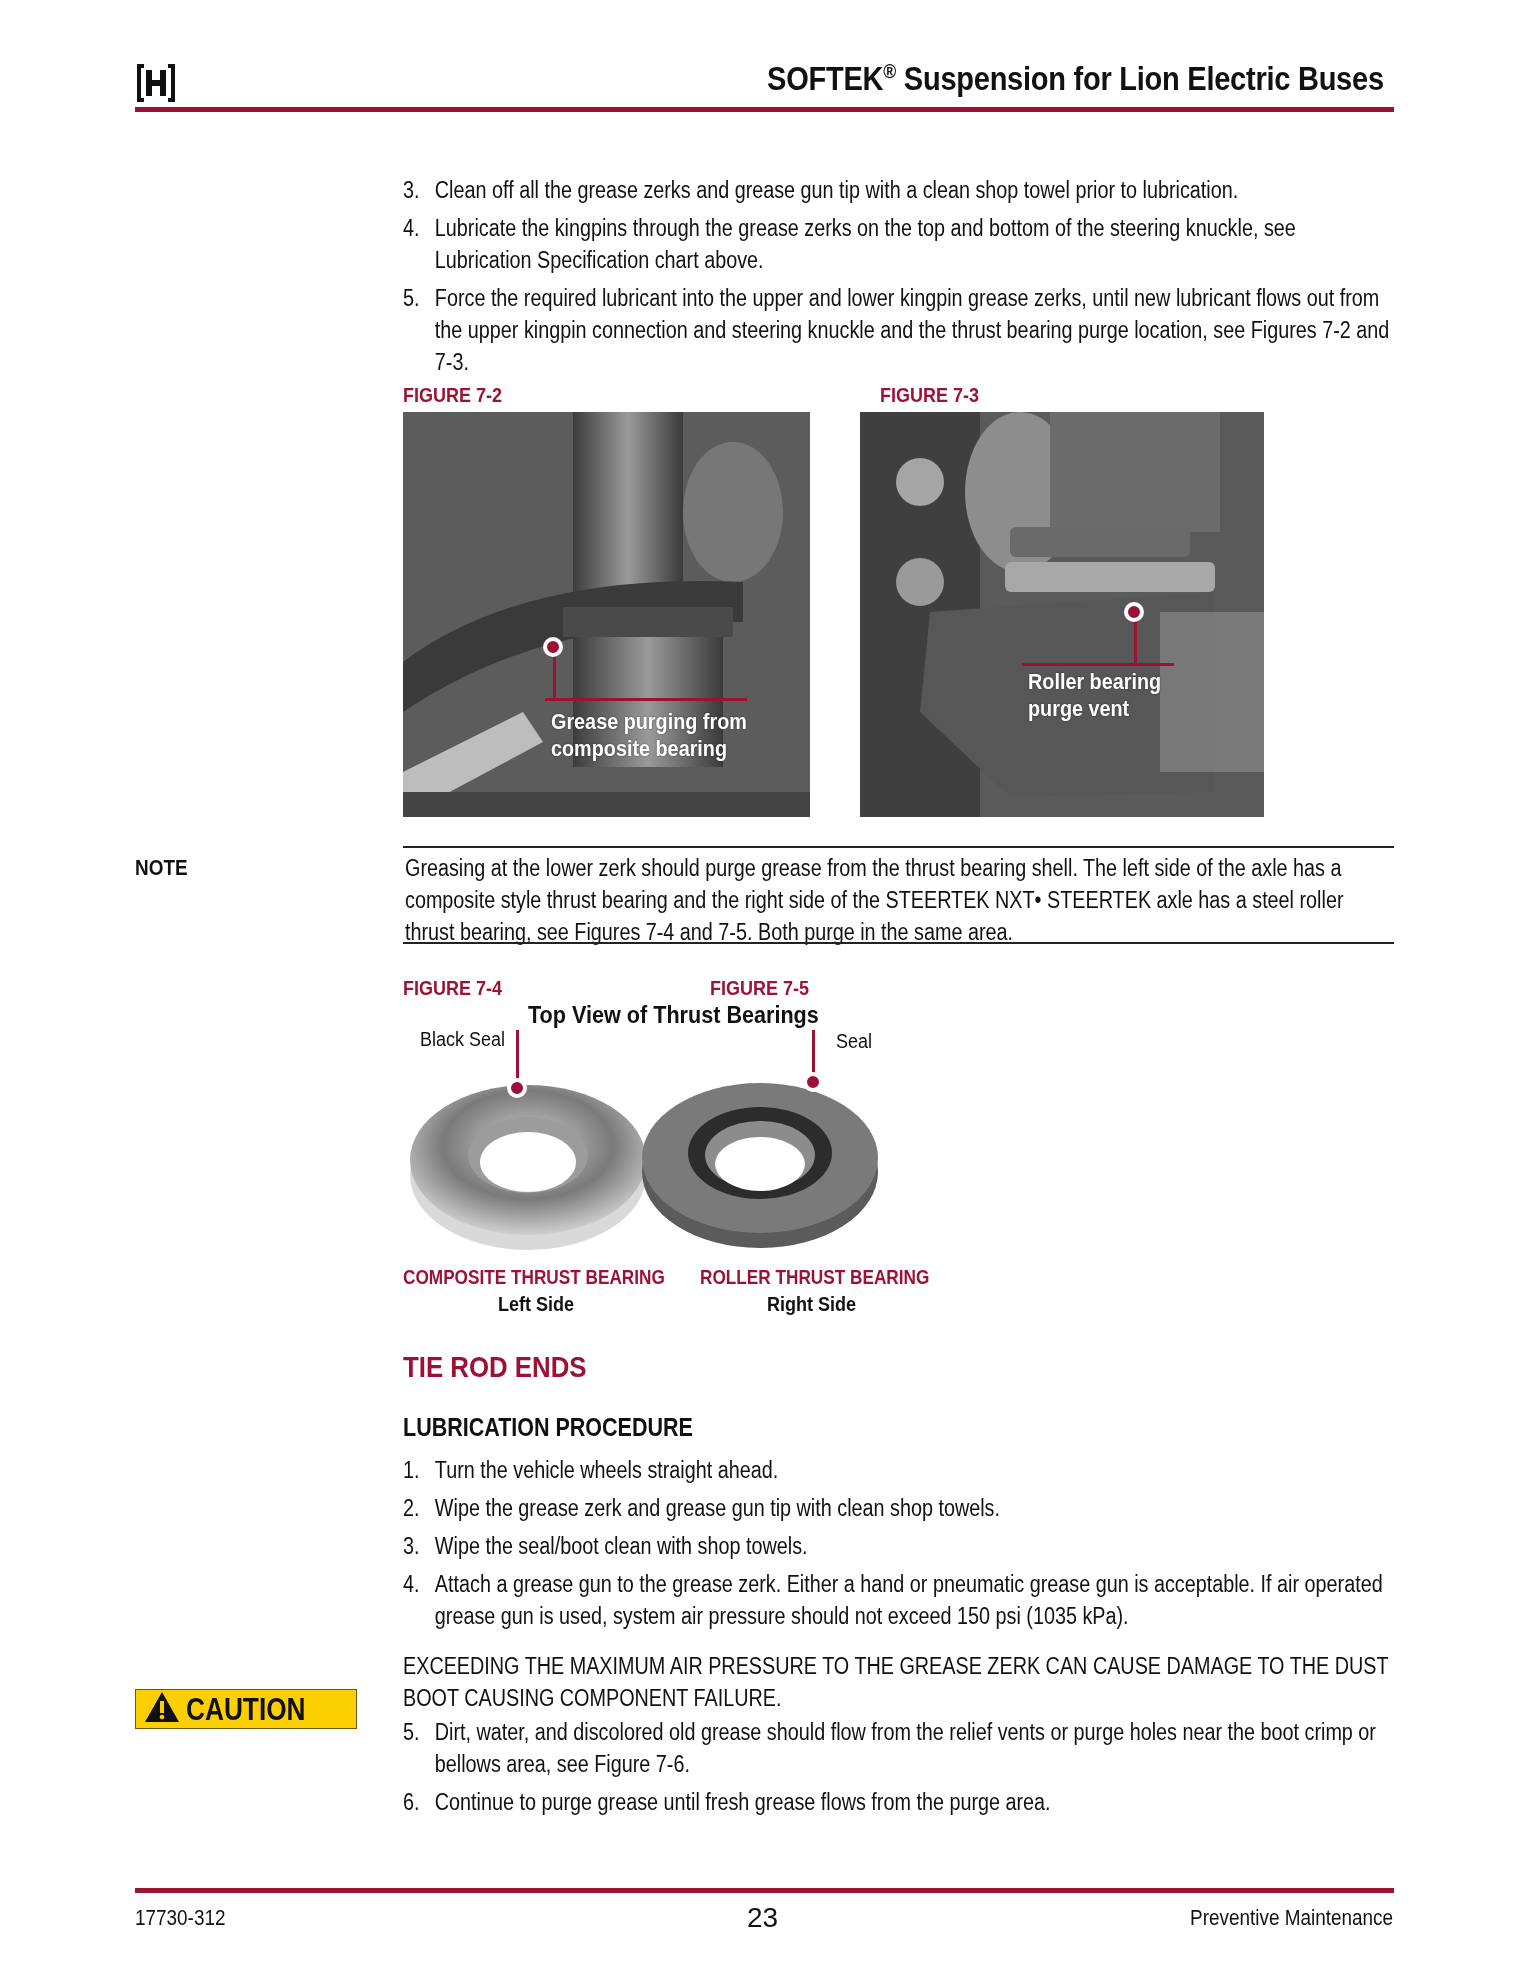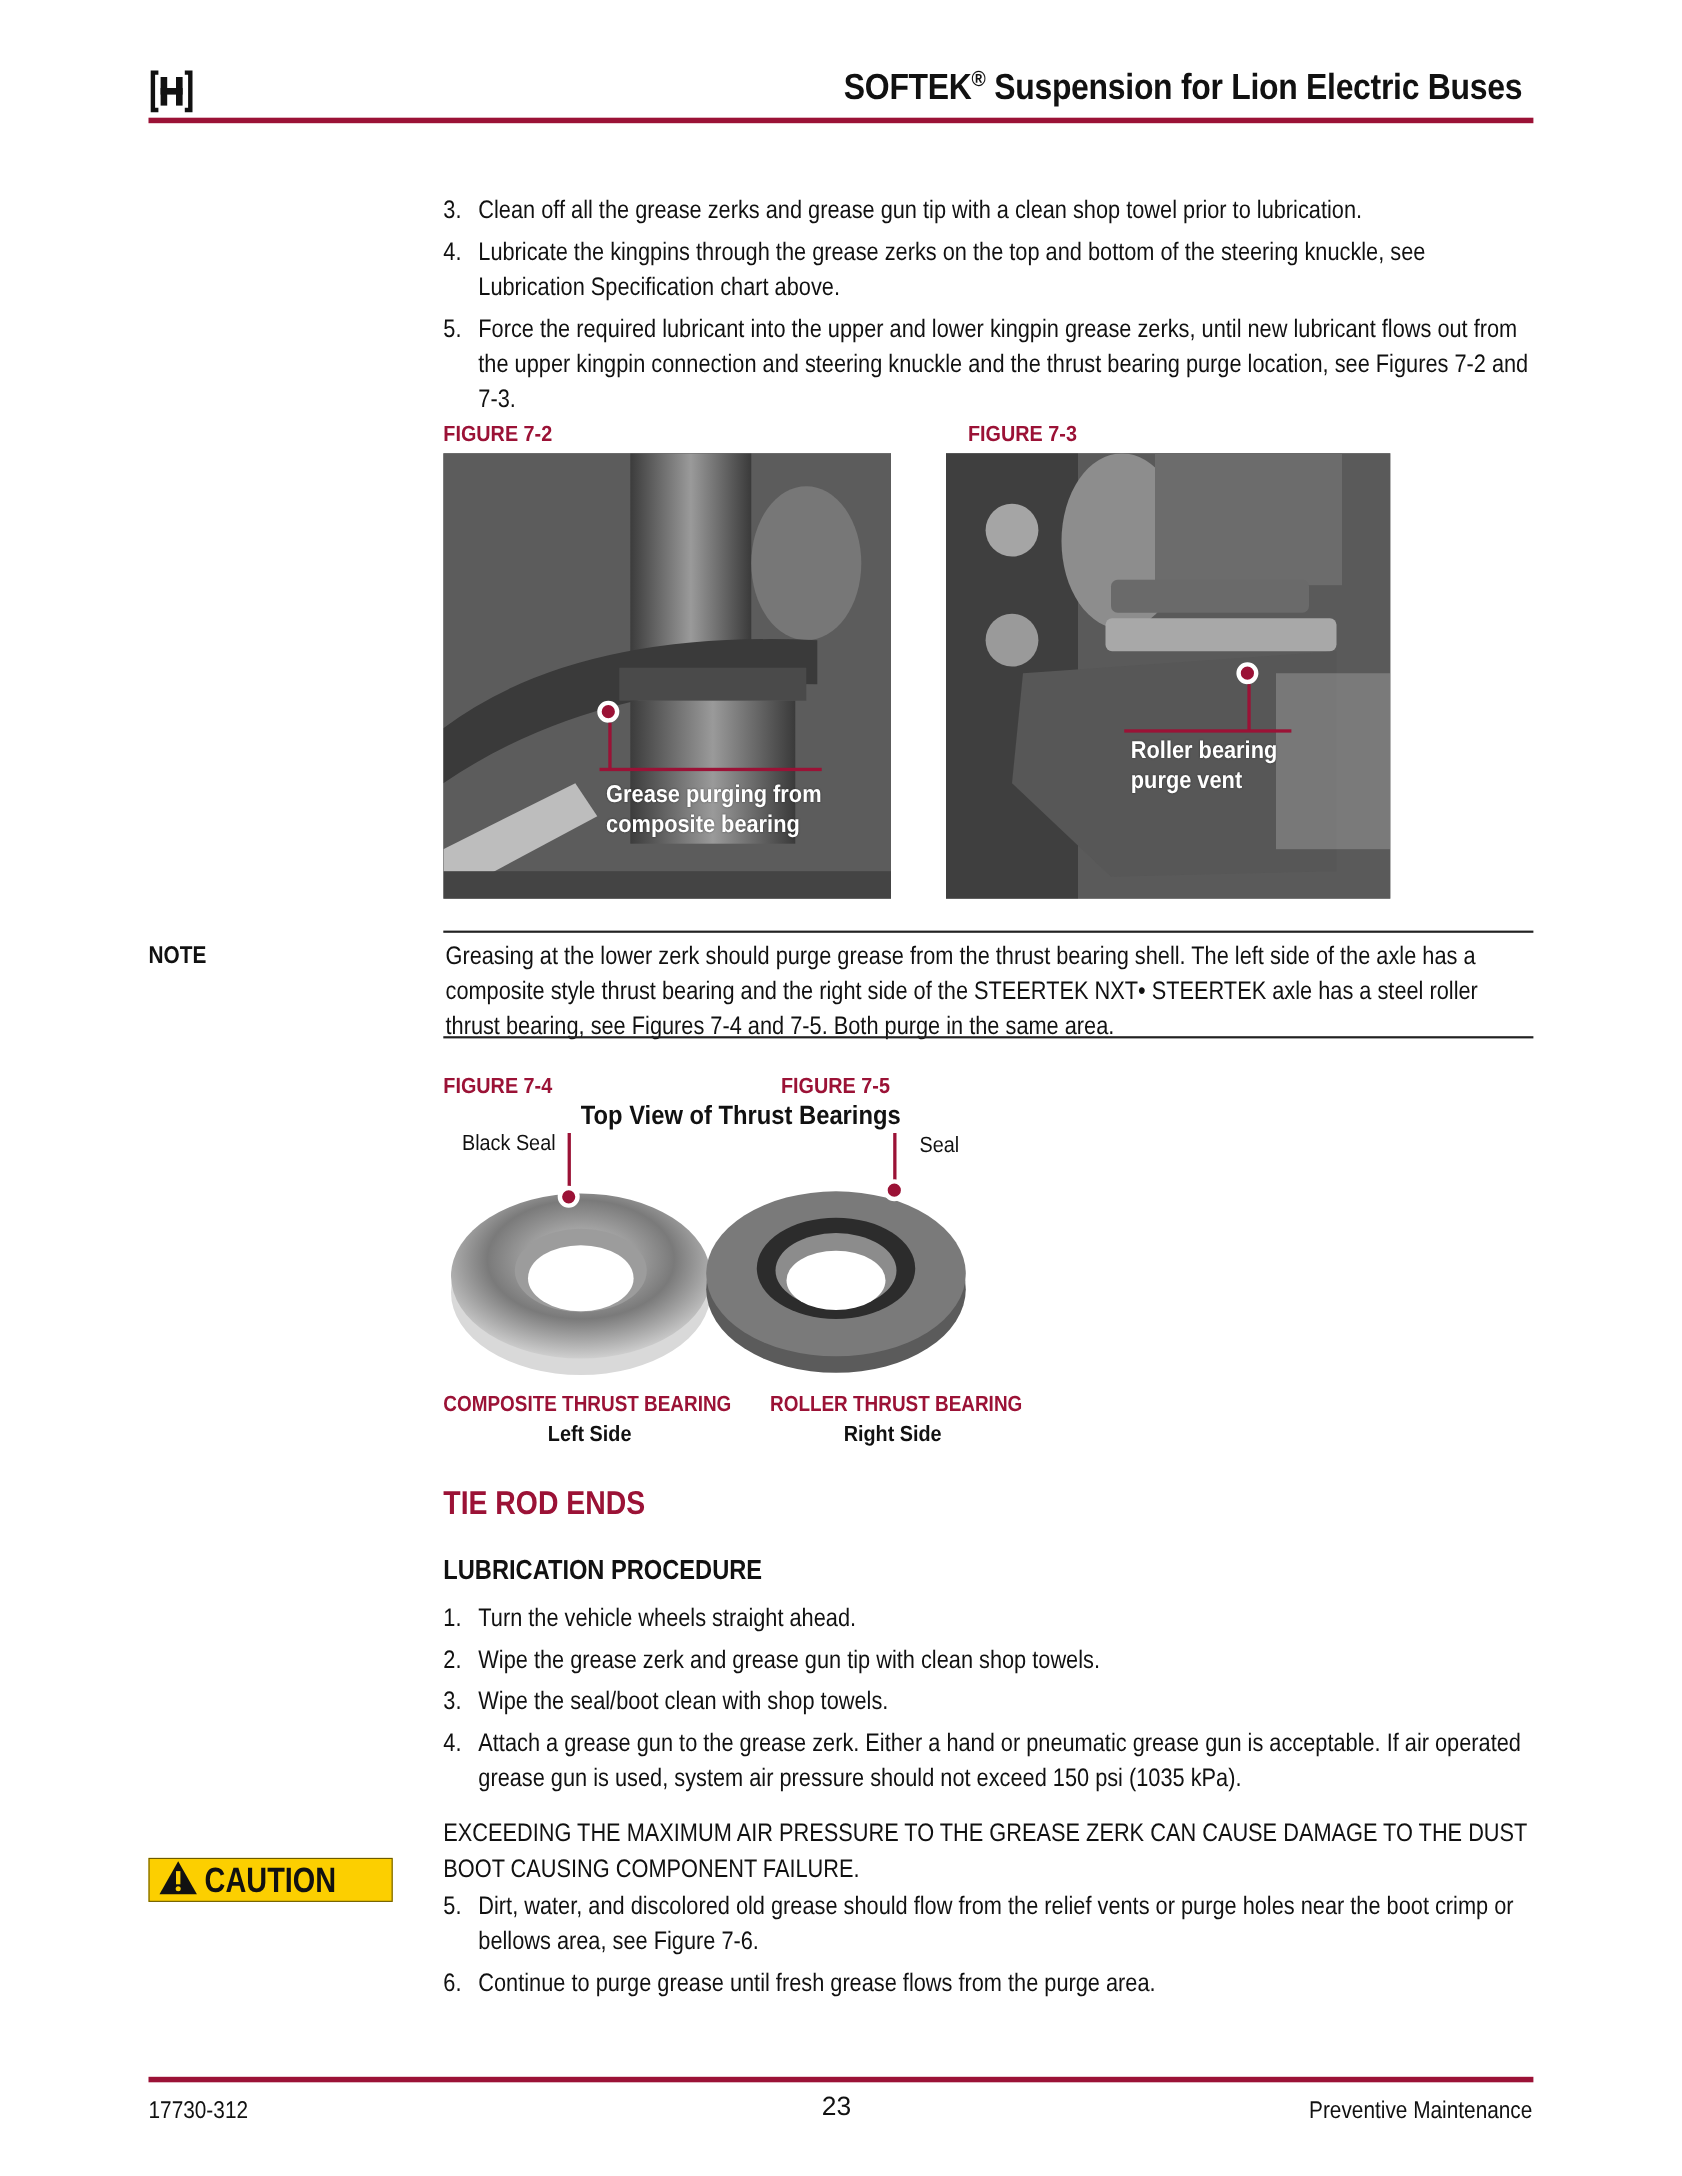--- a/index.html
+++ b/index.html
@@ -49,21 +49,21 @@
   .h3 { font-size: 25px; font-weight: bold; left: 403px; top: 1413px;
         transform: scaleX(0.86); transform-origin: left top; white-space: nowrap; }
 
   .caution-badge { left: 135px; top: 1653px; width: 222px; height: 40px; background: #fccf00;
                    border: 1px solid #6b5a00; box-sizing: border-box; display: flex; align-items: center; margin-top: 36px; }
   .caution-badge .word { font-weight: bold; font-size: 32px; color: #111; transform: scaleX(0.82);
                          transform-origin: left center; margin-left: 6px; white-space: nowrap; }
   .caution-text { left: 403px; top: 1650px; width: 1150px; }
 
   .footer { top: 1905px; font-size: 22px; transform: scaleX(0.86); transform-origin: left top; white-space: nowrap; }
-  .footer-center { left: 747px; top: 1902px; font-size: 24px; }
+  .footer-center { left: 747px; top: 1902px; font-size: 28px; }
   .footer-right { right: 136px; top: 1905px; font-size: 22px; transform: scaleX(0.86); transform-origin: right top; white-space: nowrap; }
 </style>
 </head>
 <body>
 
 <div class="abs logo">
   <svg width="40" height="40" viewBox="0 0 40 40">
     <path d="M8 3 H3 V37 H8" fill="none" stroke="#111" stroke-width="4"></path>
     <path d="M32 3 H37 V37 H32" fill="none" stroke="#111" stroke-width="4"></path>
     <rect x="10" y="7" width="6" height="26" fill="#111"></rect>

